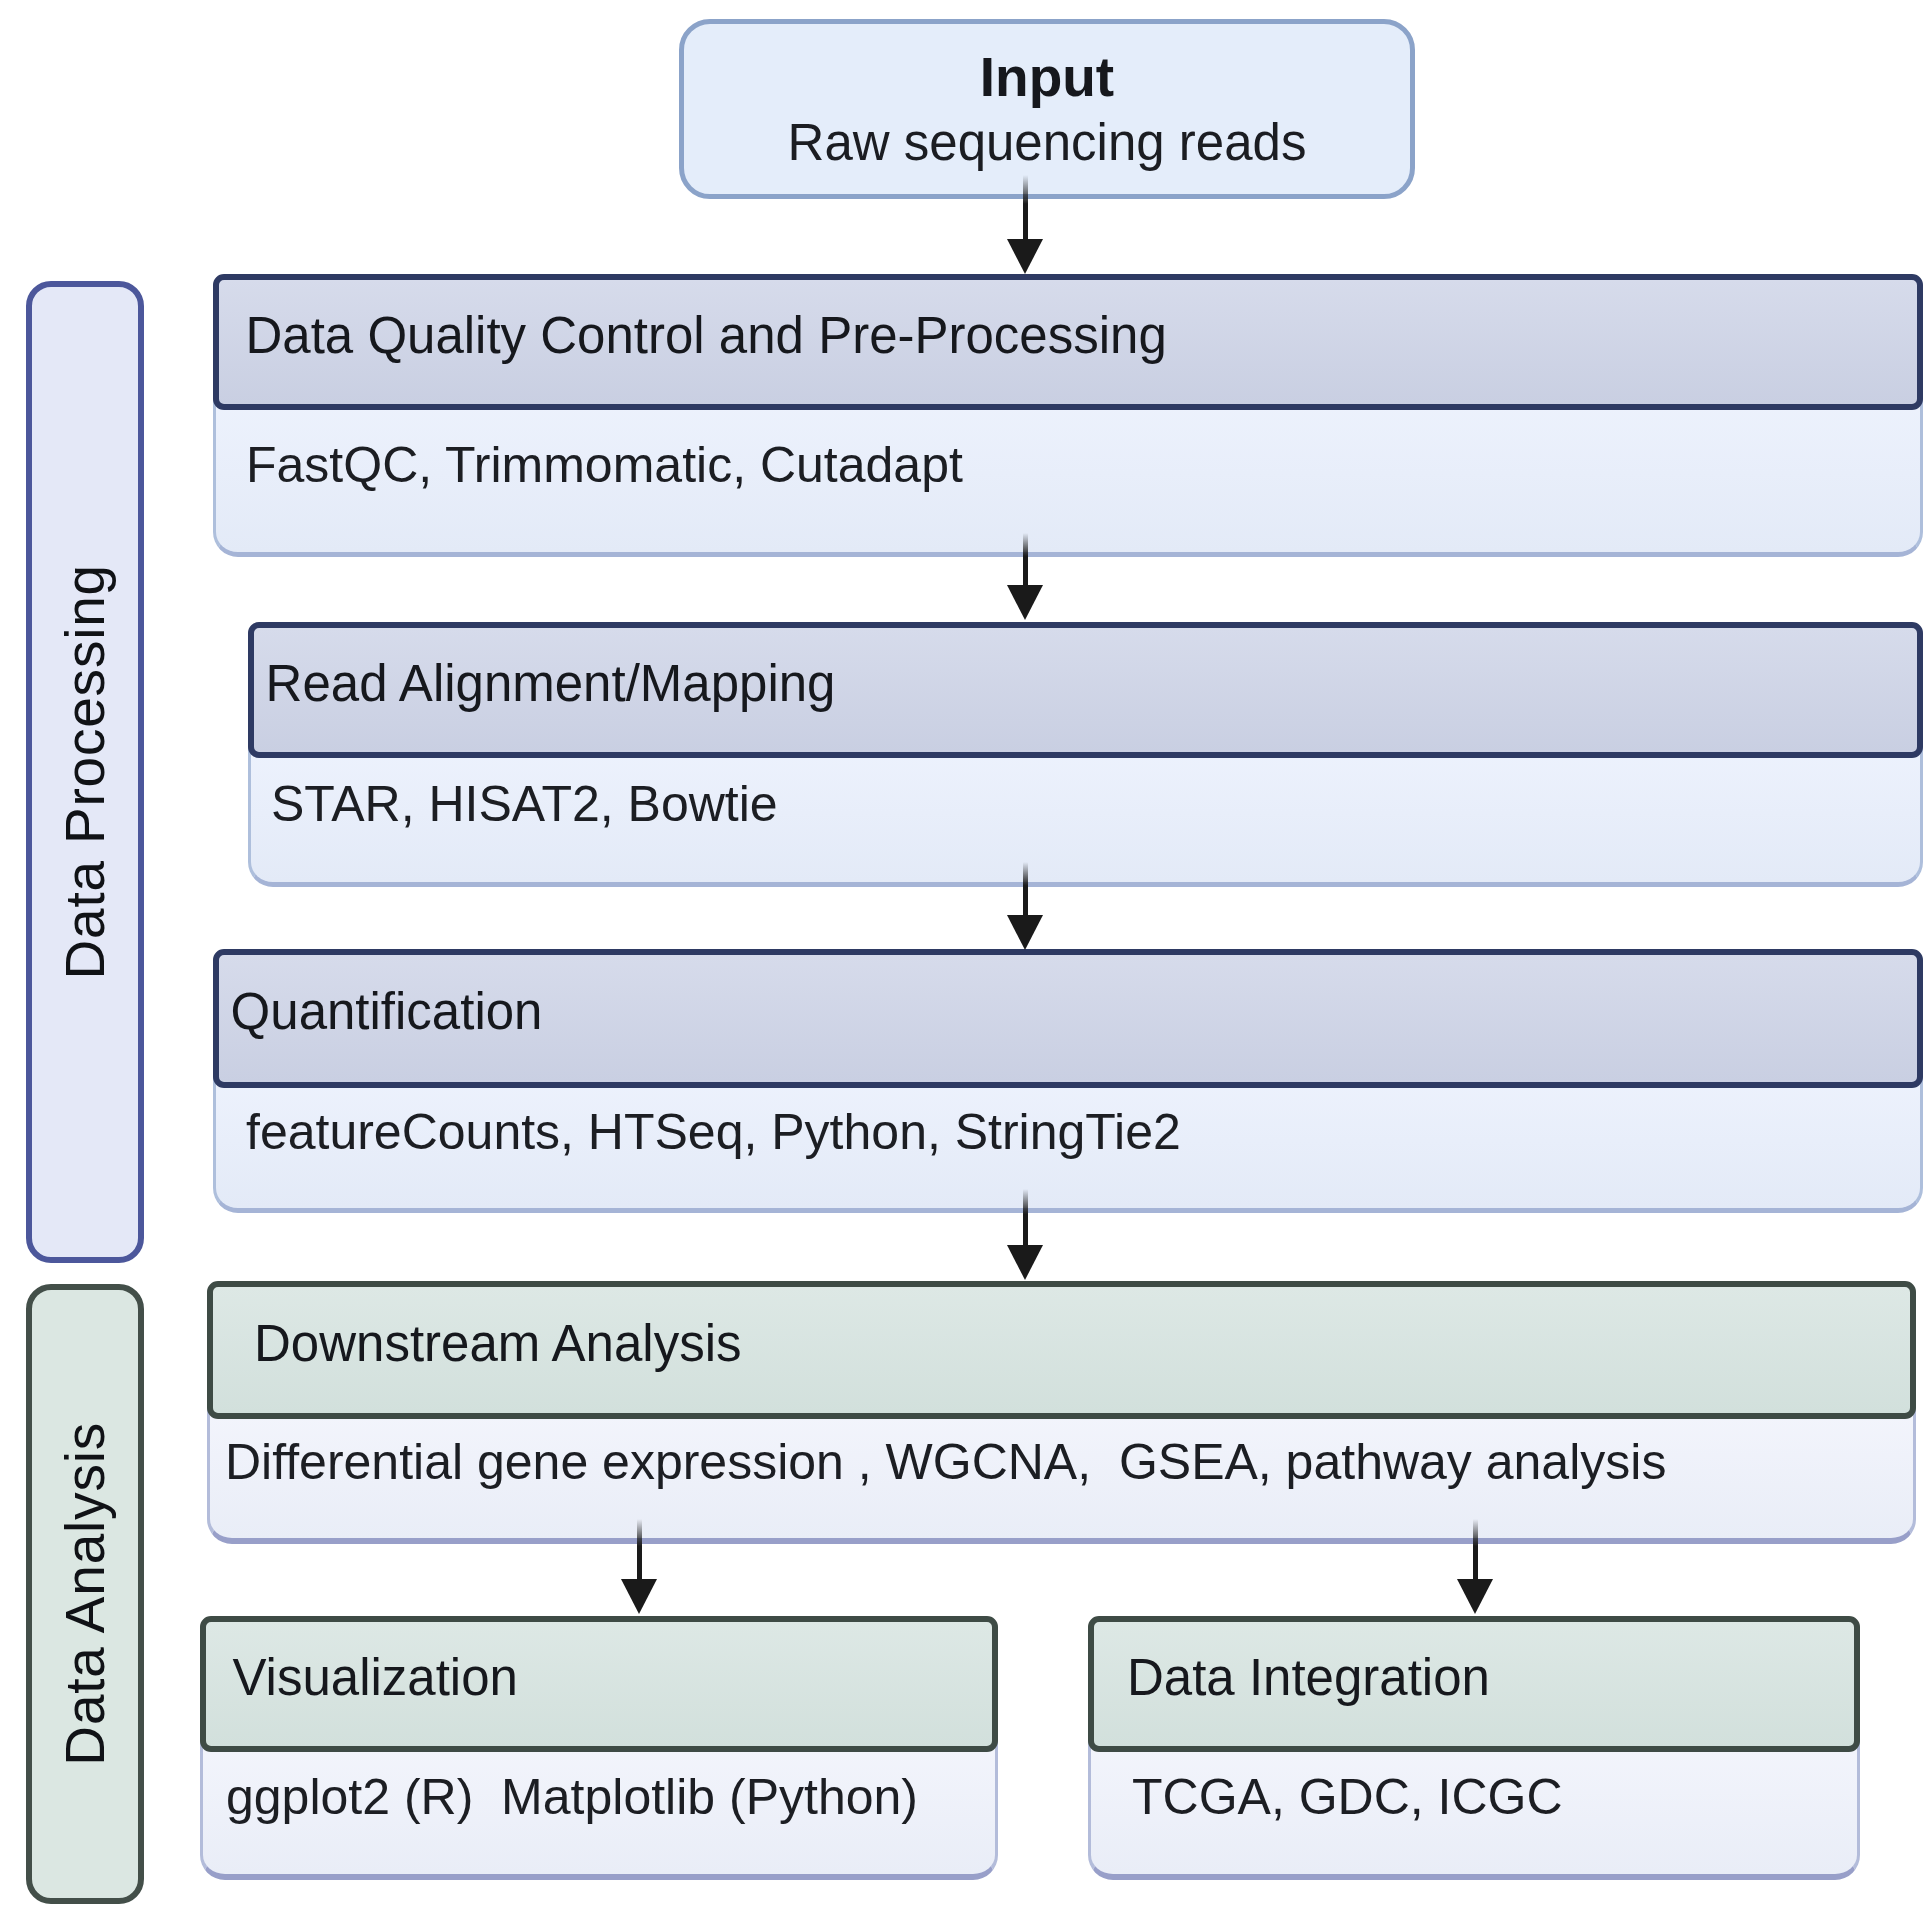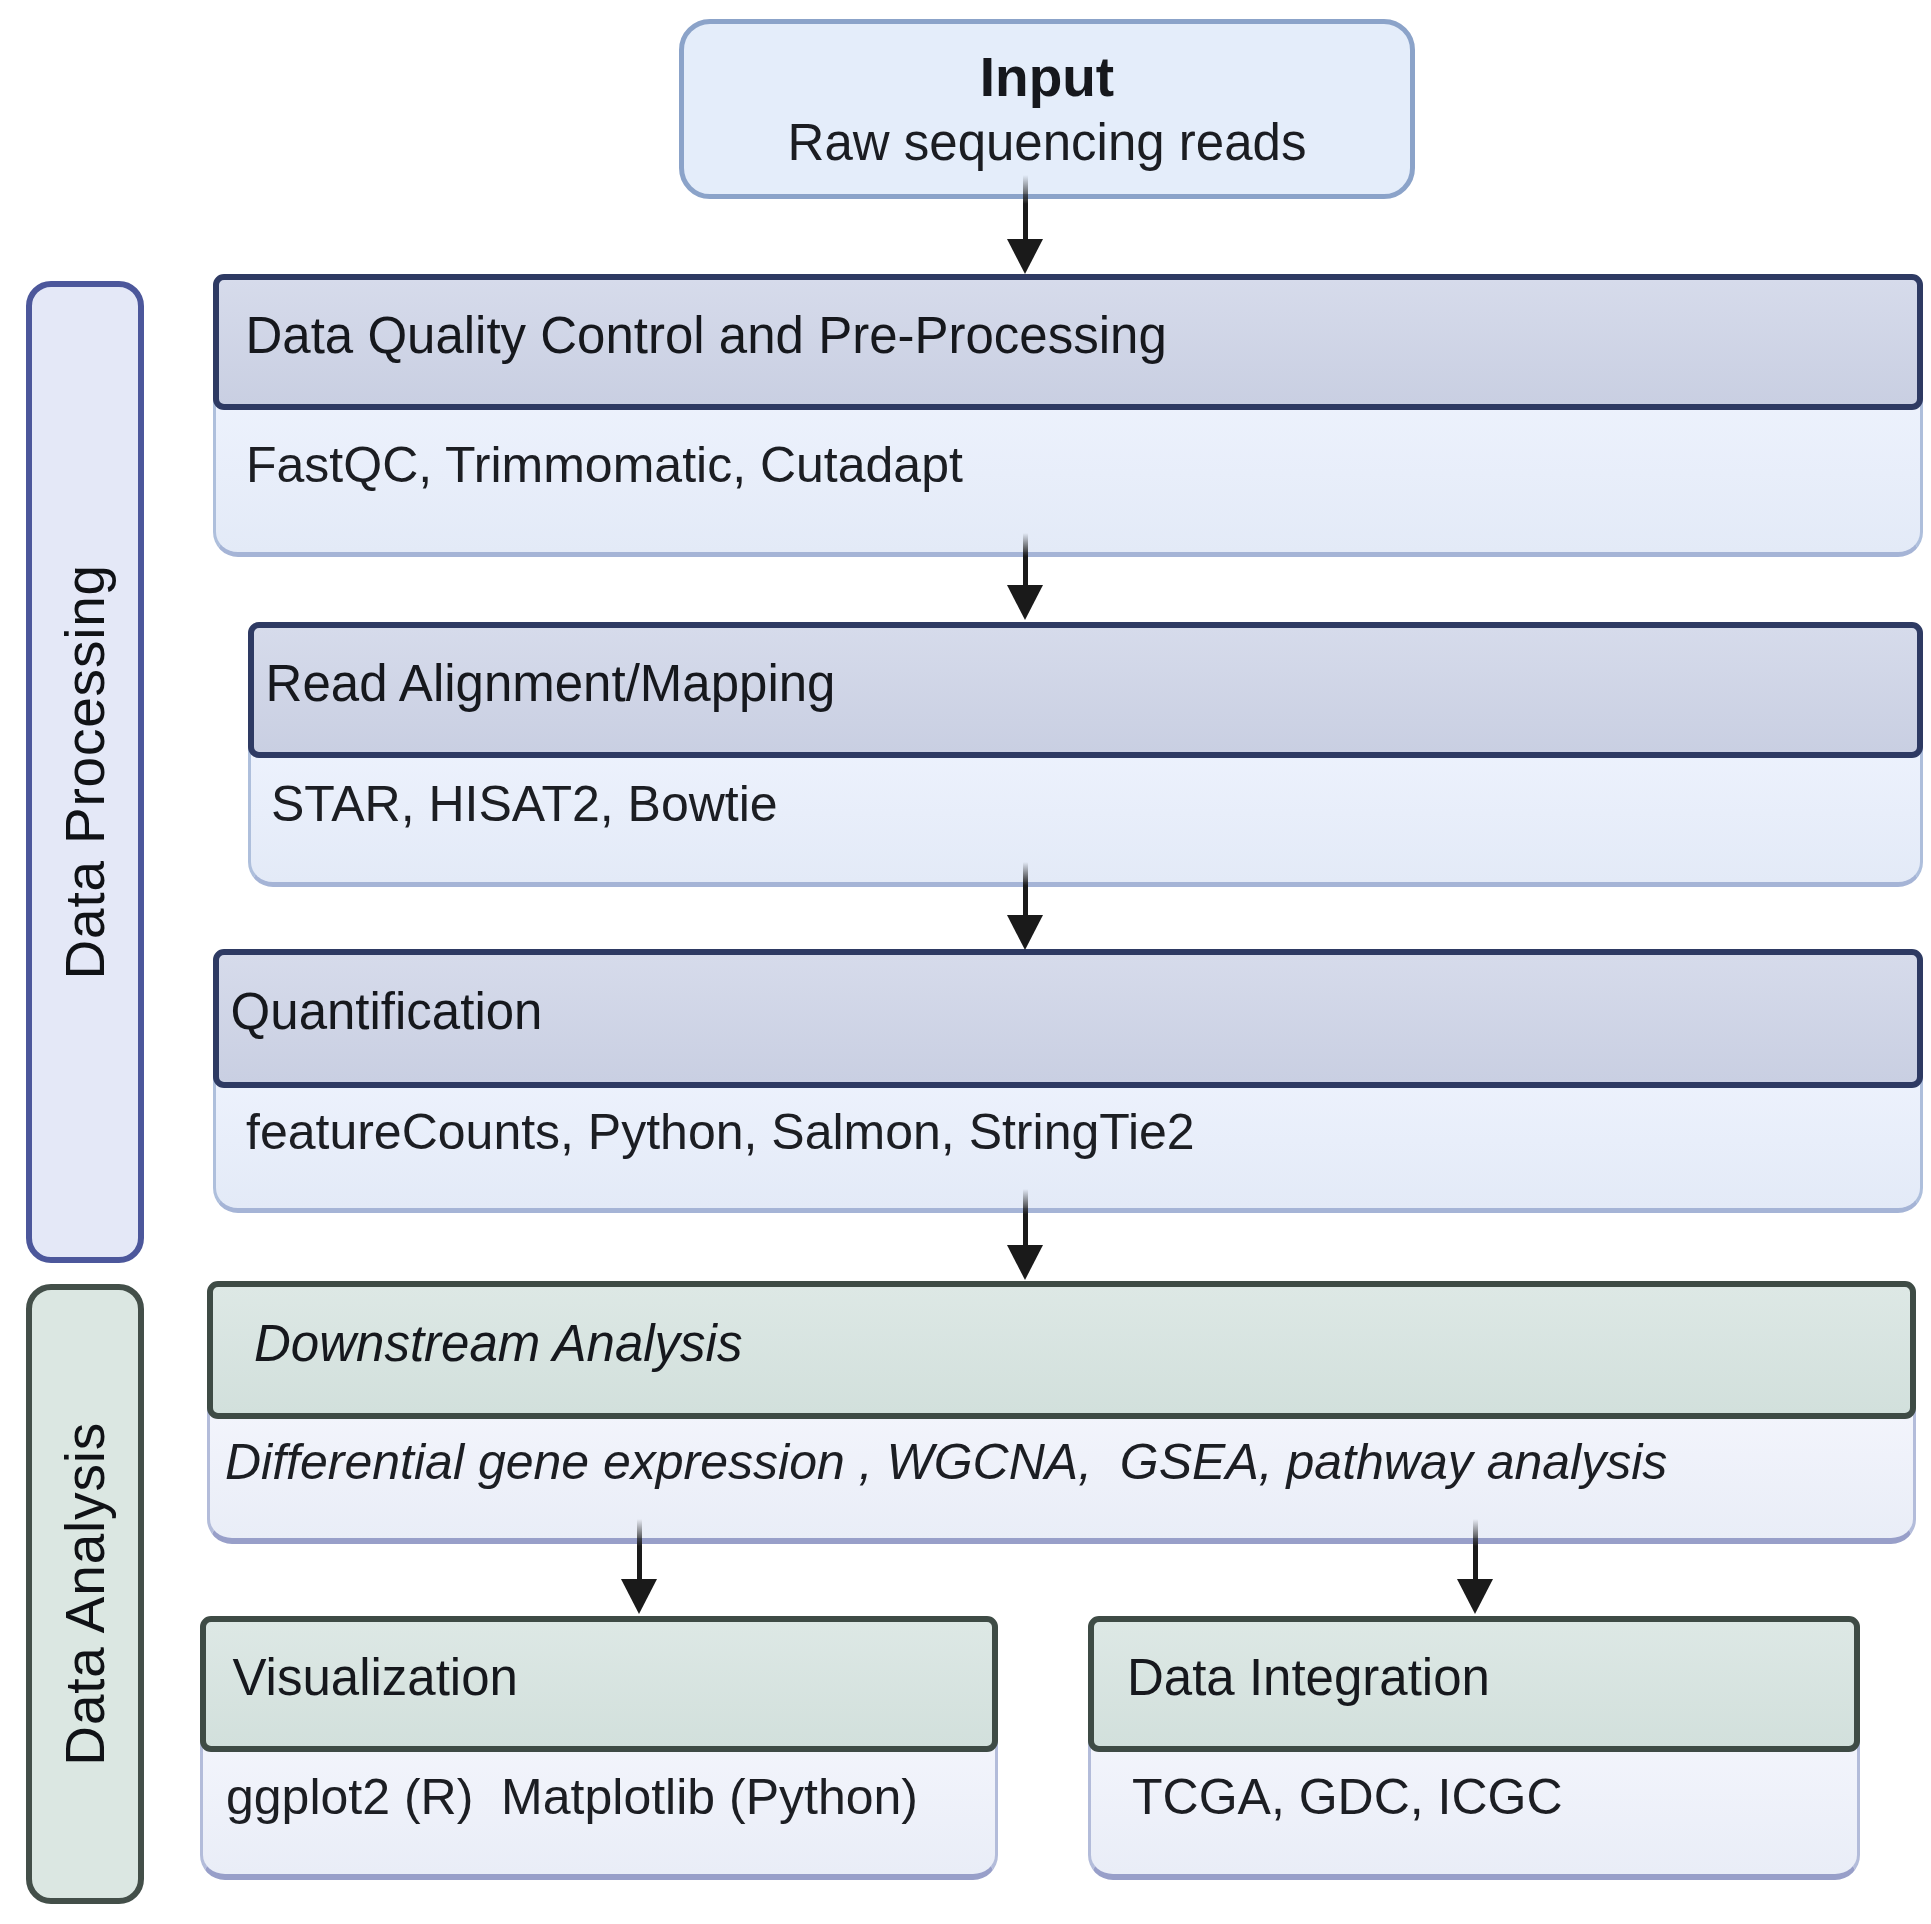--- a/index.html
+++ b/index.html
@@ -83,21 +83,21 @@
 
   .hdr .txt { font-size: 51px; padding-left: 26.5px; padding-bottom: 13.2px; }
   .bdy .txt { font-size: 50px; padding-left: 30px; padding-bottom: 18px; white-space: pre-wrap; color: #1c1e23; }
 
   .b1 { left: 213px; top: 274px;  width: 1710px; }
   .b1 .hdr { height: 136px; }  .b1 .bdy { height: 162px; }
   .b2 { left: 213px; top: 622px;  width: 1710px; padding-left: 35px; }
   .b2 .hdr { height: 136px; }  .b2 .bdy { height: 144px; }
   .b3 { left: 213px; top: 949px; width: 1710px; }
   .b3 .hdr { height: 139px; }  .b3 .bdy { height: 140px; }
-  .b4 { left: 207px; top: 1281px; width: 1709px; font-style: italic; }
+  .b4 { left: 207px; top: 1281px; width: 1709px; }
   .b4 .hdr { height: 138px; }  .b4 .bdy { height: 140px; }
   .viz  { left: 200px;  top: 1616px; width: 798px;  }
   .integ{ left: 1088px; top: 1616px; width: 772px; }
   .viz .hdr, .integ .hdr { height: 136px; }
   .viz .bdy, .integ .bdy { height: 143px; }
 
   
   .b2 .hdr .txt, .b3 .hdr .txt { padding-left: 11.6px; }
   .b4 .hdr .txt { padding-left: 41px; }
   .integ .hdr .txt { padding-left: 33px; }
@@ -163,21 +163,21 @@
     <div class="bdy">
       <span class="txt">STAR, HISAT2, Bowtie</span>
     </div>
   </div>
 
   <div class="block purple b3">
     <div class="hdr">
       <span class="txt">Quantification</span>
     </div>
     <div class="bdy">
-      <span class="txt">featureCounts, Python, Salmon, StringTie2</span>
+      <span class="txt">featureCounts, HTSeq, Python, StringTie2</span>
     </div>
   </div>
 
   <div class="block green b4">
     <div class="hdr">
       <span class="txt">Downstream Analysis</span>
     </div>
     <div class="bdy">
       <span class="txt">Differential gene expression , WGCNA,  GSEA, pathway analysis</span>
     </div>

